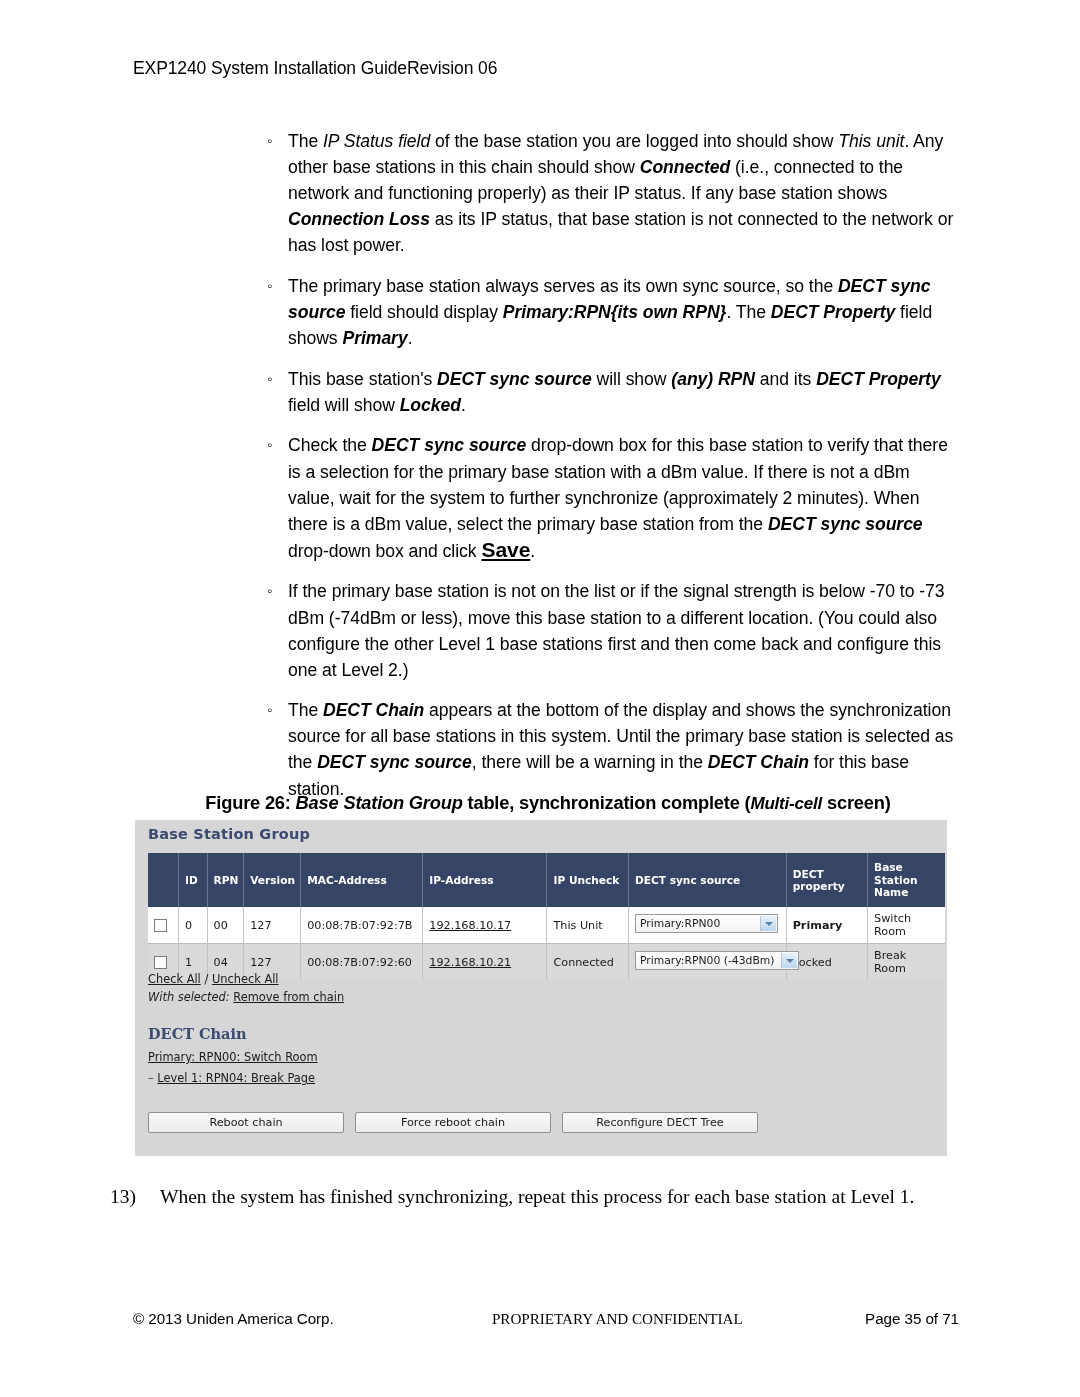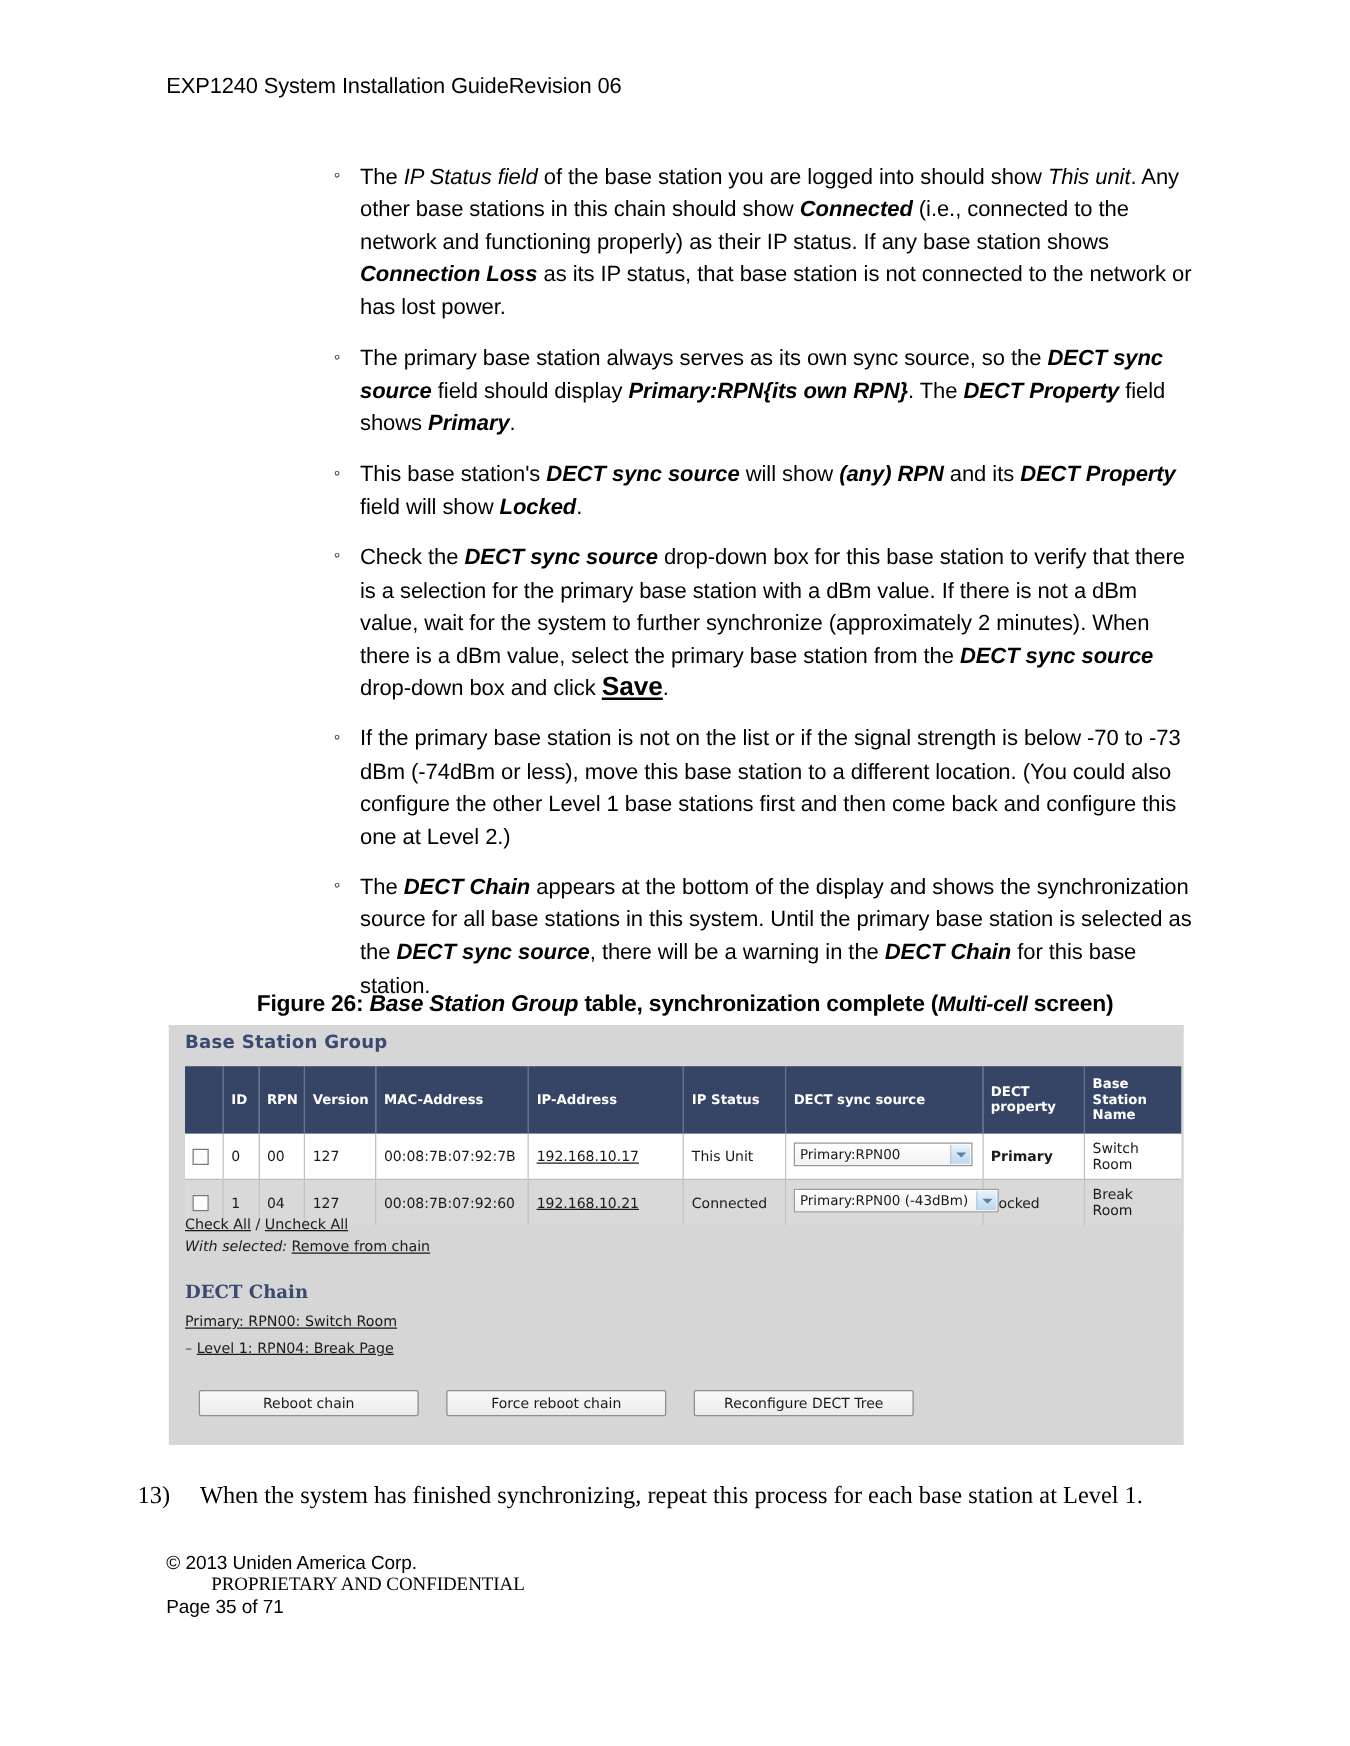--- a/index.html
+++ b/index.html
@@ -237,32 +237,31 @@
   .chain-dash { color: #444; }
 
   .shot-buttons {
     position: absolute;
     left: 13px;
     top: 292px;
     display: flex;
     gap: 11px;
   }
   .shot-btn {
-    width: 176px;
+    width: 196px;
     height: 21px;
     background: linear-gradient(#fafafa, #ebebeb);
     border: 1px solid #8f8f8f;
     border-radius: 2px;
     font-size: 11.2px;
     font-family: "DejaVu Sans", sans-serif;
     color: #1a1a1a;
     text-align: center;
     line-height: 19px;
     box-sizing: border-box;
-    margin-left: 11px;
   }
 
   
   .step {
     position: absolute;
     left: 110px;
     top: 1183px;
     width: 850px;
     font-family: "Liberation Serif", serif;
     font-size: 19.5px;
@@ -272,27 +271,26 @@
   .step-num {
     width: 50px;
     flex: none;
   }
   .step-text { flex: 1; }
 
   
   .footer {
     position: absolute;
     left: 133px;
-    top: 1242px;
+    top: 1310px;
     width: 826px;
     display: flex;
     justify-content: space-between;
     font-size: 15.2px;
     letter-spacing: -0.05px;
-    flex-direction: column;
   }
   .footer .mid { margin-left: 36px; font-family: Liberation Serif, serif; }
 </style>
 </head>
 <body>
 
 <div class="page">
 
   <div class="running-head">
     <span>EXP1240 System Installation Guide</span>
@@ -328,21 +326,21 @@
           <col class="col-name">
       </colgroup>
       <thead>
         <tr>
           <th></th>
           <th>ID</th>
           <th>RPN</th>
           <th>Version</th>
           <th>MAC-Address</th>
           <th>IP-Address</th>
-          <th>IP Status</th>
+          <th>IP Uncheck</th>
           <th>DECT sync source</th>
           <th>DECT property</th>
           <th>Base Station Name</th>
         </tr>
       </thead>
       <tbody id="table-body">
           <tr class="row-a">
             <td><span class="chk"></span></td>
             <td>0</td>
             <td>00</td>

